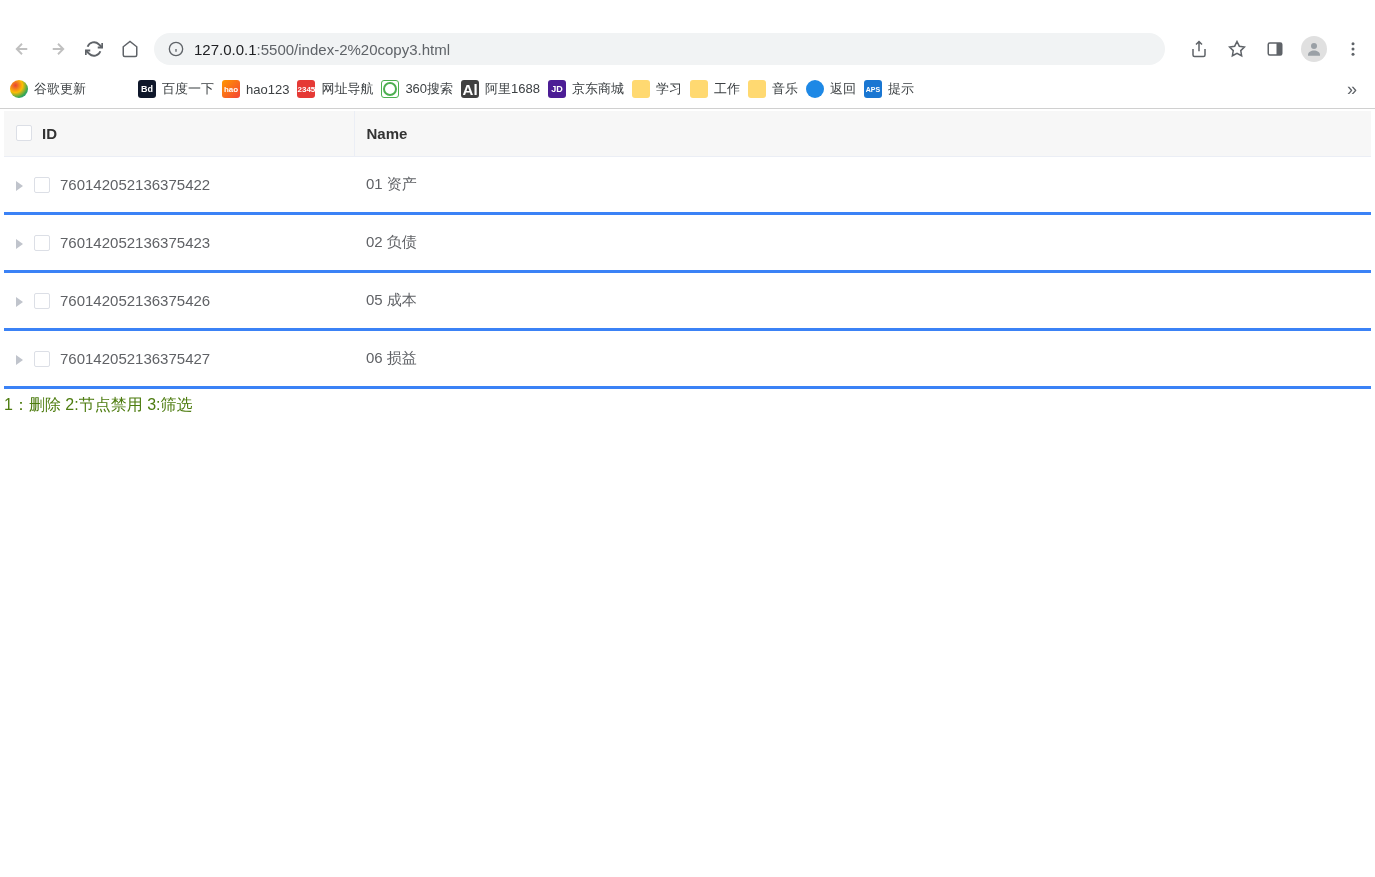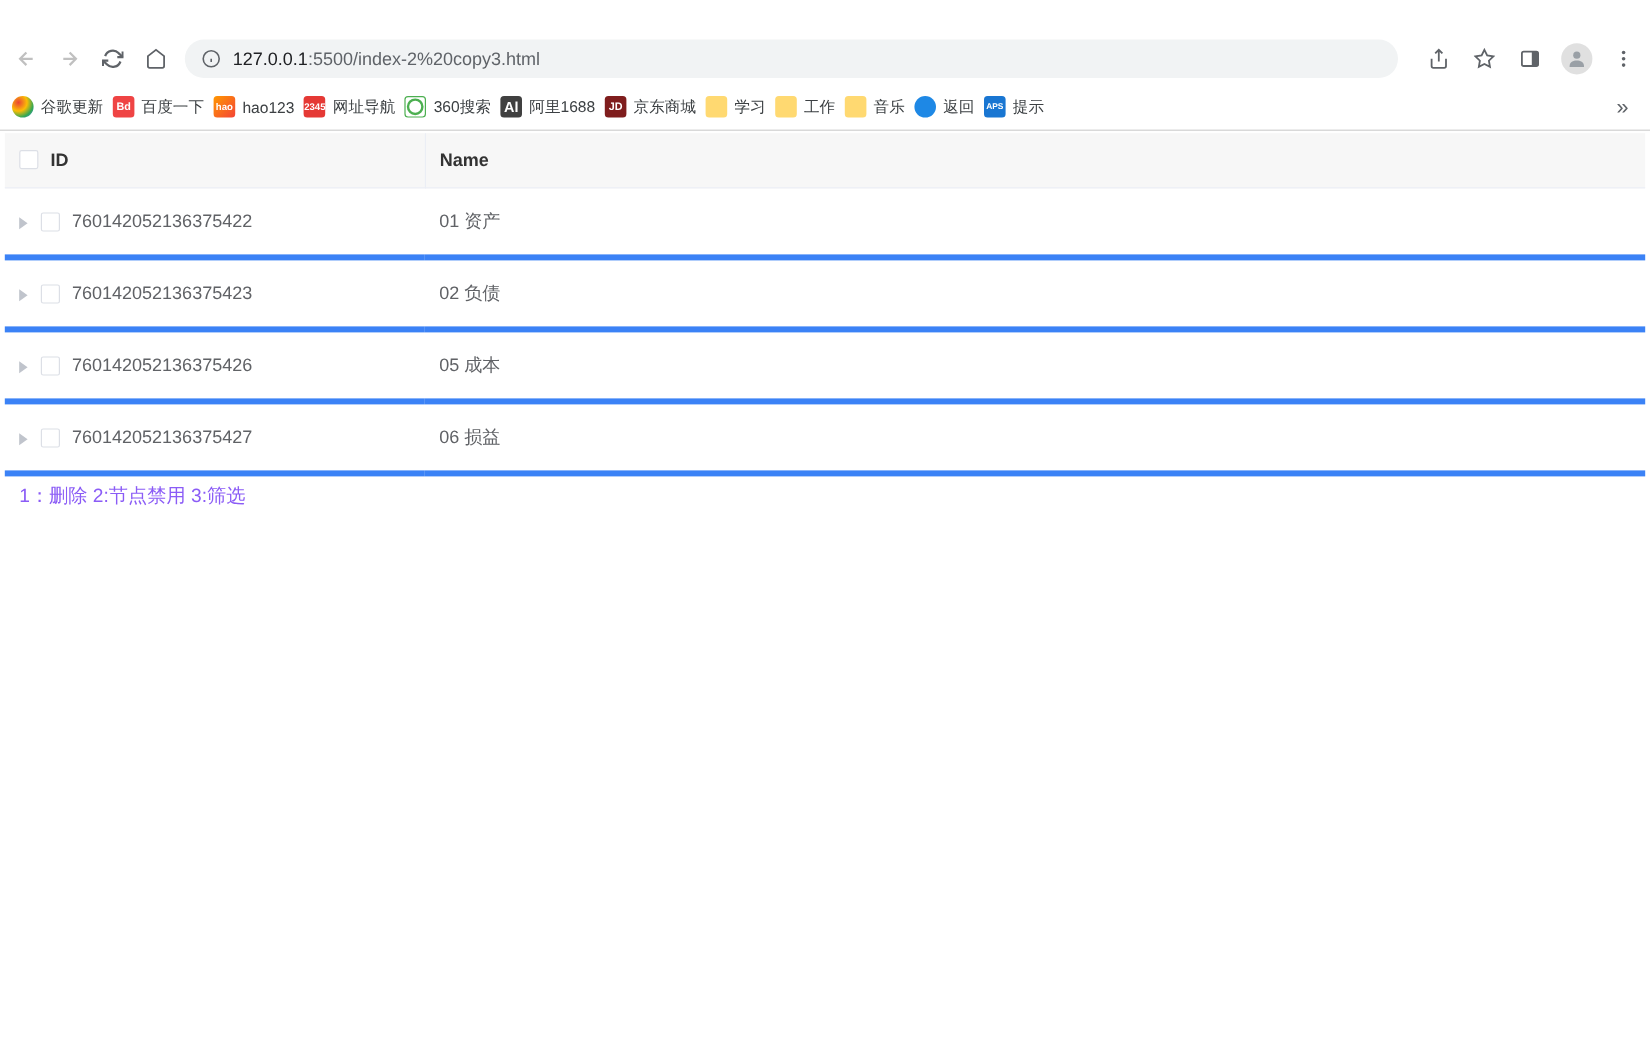--- a/index.html
+++ b/index.html
@@ -17,47 +17,47 @@
     .url-host { color: #202124; }
     .url-path { color: #5f6368; }
     .right-icons { display: flex; align-items: center; gap: 14px; margin-left: 10px; }
     .right-icon { color: #5f6368; display: flex; align-items: center; justify-content: center; width: 24px; height: 24px; cursor: pointer; }
     .avatar { width: 26px; height: 26px; border-radius: 50%; background: #e0e0e0; display: flex; align-items: center; justify-content: center; }
     
     .bookmarks { display: flex; align-items: center; padding: 6px 10px; gap: 8px; height: 38px; }
     .bookmark { display: flex; align-items: center; gap: 6px; cursor: pointer; font-size: 13px; color: #3c4043; }
     .bm-icon { width: 18px; height: 18px; border-radius: 3px; display: flex; align-items: center; justify-content: center; font-size: 10px; font-weight: bold; color: #fff; }
     .bm-chrome { background: radial-gradient(circle at 30% 30%, #ea4335 0%, #fbbc05 40%, #34a853 70%, #4285f4 100%); border-radius: 50%; }
-    .bm-baidu { background: #ef4444; font-size: 9px; }
+    .bm-baidu { background: #0f172a; font-size: 9px; margin-left: 44px; }
     .bm-hao123 { background: linear-gradient(135deg, #ff9800, #f44336); font-size: 8px; }
     .bm-2345 { background: #e53935; font-size: 8px; }
     .bm-360 { background: #fff; border: 1px solid #4caf50; }
     .bm-360::after { content: ''; width: 10px; height: 10px; border: 2px solid #4caf50; border-radius: 50%; }
-    .bm-ali { background: #404040; font-size: 12px; }
-    .bm-jd { background: #7f1d1d; font-size: 9px; }
+    .bm-ali { background: #404040; font-size: 15px; }
+    .bm-jd { background: #4c1d95; font-size: 9px; }
     .bm-folder { background: #ffd971; }
     .bm-back { background: #1e88e5; border-radius: 50%; }
     .bm-aps { background: #1976d2; font-size: 7px; }
     .bookmark-overflow { margin-left: auto; margin-right: 8px; color: #5f6368; font-size: 18px; cursor: pointer; }
     
     
     .content { padding: 0; }
     .table { width: calc(100% - 8px); border-collapse: collapse; margin: 2px 4px 0 4px; }
     .table thead { background: #f7f7f7; }
     .table th { text-align: left; padding: 14px 12px; font-weight: 600; color: #333; font-size: 15px; border-bottom: 1px solid #ebeef5; border-right: 1px solid #ebeef5; }
     .table th:last-child { border-right: none; }
-    .table td { padding: 18px 12px; color: #606266; font-size: 15px; border-bottom: 5px solid #3b82f6; }
+    .table td { padding: 18px 12px; color: #606266; font-size: 15px; border-bottom: 3px solid #3b82f6; }
     .id-cell { display: flex; align-items: center; gap: 10px; }
     .expand-icon { width: 8px; height: 8px; display: inline-block; }
     .expand-icon::before { content: ''; display: block; width: 0; height: 0; border-top: 5px solid transparent; border-bottom: 5px solid transparent; border-left: 7px solid #c0c4cc; }
     .checkbox { width: 16px; height: 16px; border: 1px solid #dcdfe6; border-radius: 2px; background: #fff; cursor: pointer; }
     .th-check { display: flex; align-items: flex-start; gap: 10px; }
     .col-id { width: 350px; }
     
-    .footer-text { padding: 6px 16px; font-size: 16px; color: #8b5cf6; }
+    .footer-text { padding: 6px 4px; font-size: 16px; color: #4d7c0f; }
   </style>
 </head>
 <body>
 
 <div class="browser-chrome">
   <div class="toolbar">
     <div class="nav-btn disabled">
       <svg width="18" height="18" viewBox="0 0 24 24" fill="none" stroke="currentColor" stroke-width="2.5">
           <path d="M19 12H5M12 19l-7-7 7-7"></path>
         </svg>

